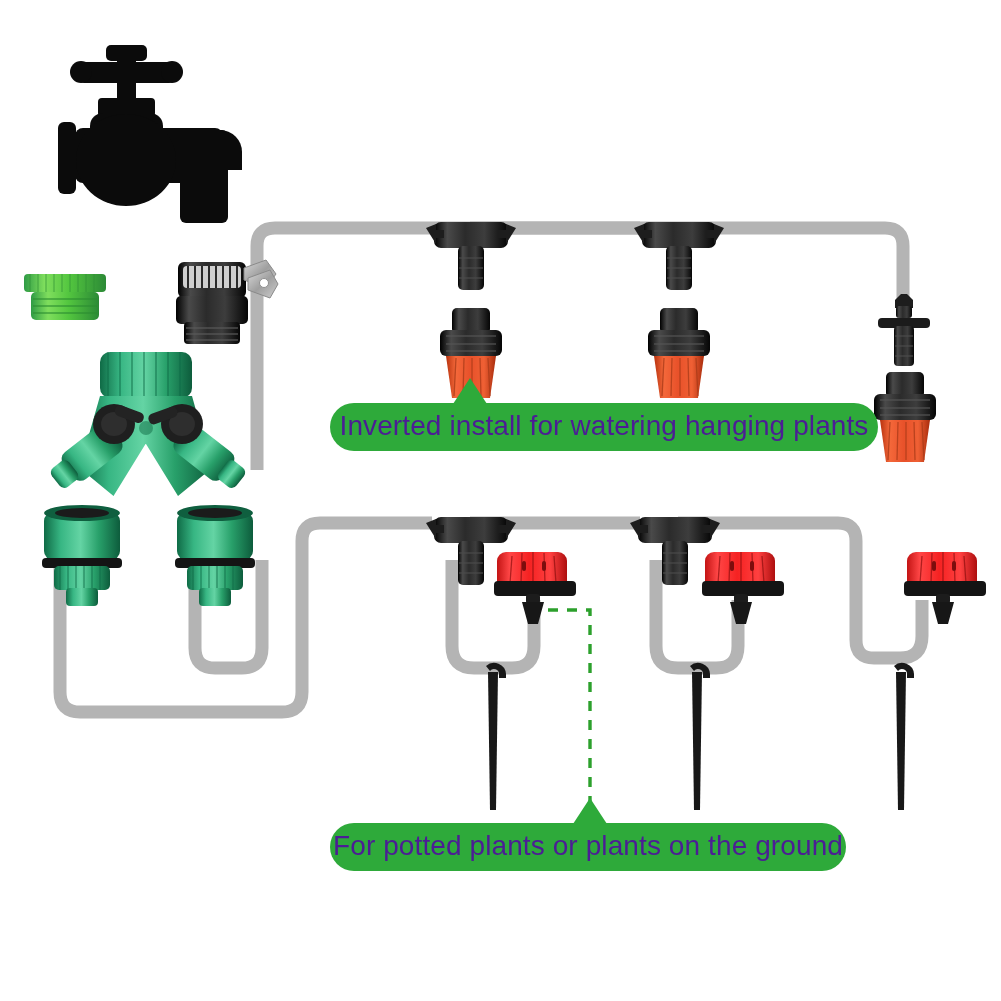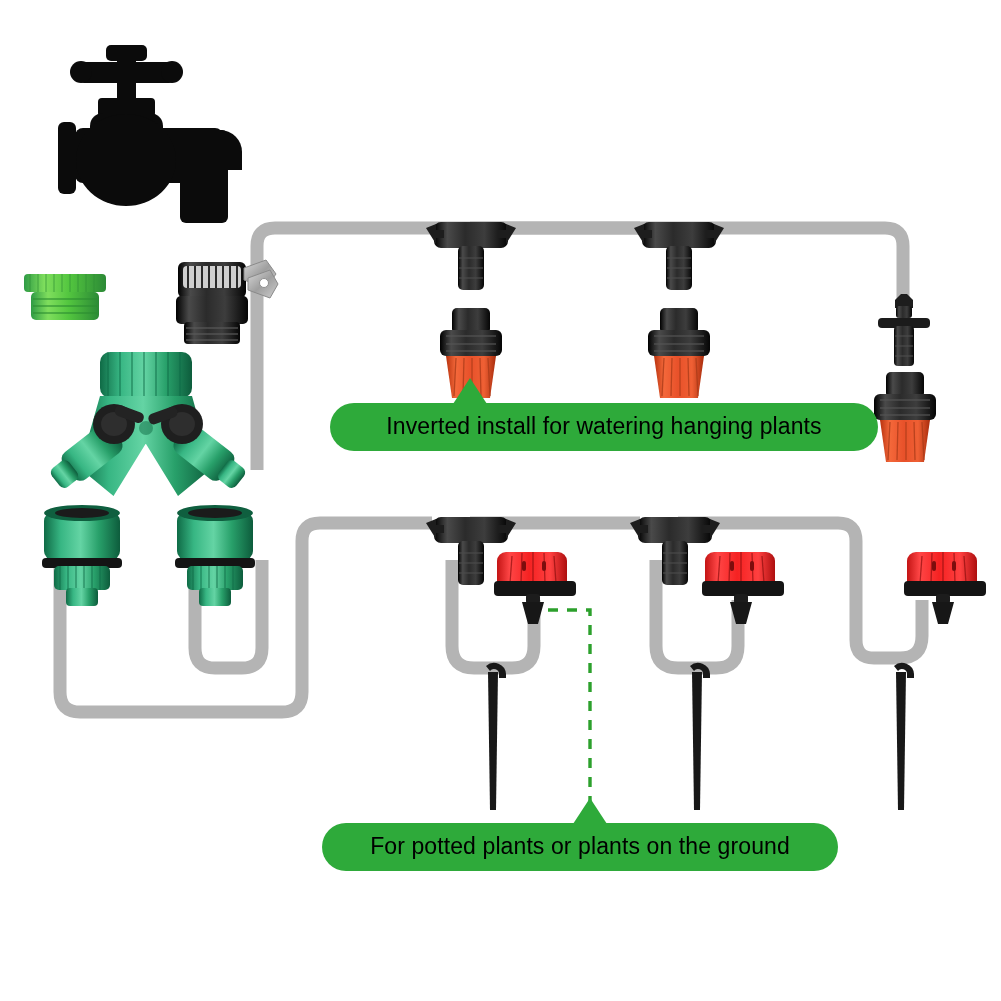--- a/index.html
+++ b/index.html
@@ -1,21 +1,21 @@
 <!DOCTYPE html>
 <html><head>
 <meta charset="utf-8">
 <style>
   html,body{margin:0;padding:0;background:#ffffff;}
   body{width:1001px;height:1001px;position:relative;overflow:hidden;
        font-family:"Liberation Sans",sans-serif;}
   #stage{position:absolute;inset:0;width:1001px;height:1001px;}
   svg.layer{position:absolute;left:0;top:0;width:1001px;height:1001px;}
   .pill{position:absolute;display:flex;align-items:center;justify-content:center;
-        border-radius:26px;color:#000000;font-size:23px;letter-spacing:.1px;
+        border-radius:26px;color:#4c1d95;font-size:28px;letter-spacing:.1px;
         white-space:nowrap;}
   .pill span{display:block;line-height:1;padding-bottom:2px;}
 </style>
 </head>
 <body>
 
 <div id="stage">
 
   <svg class="layer" viewBox="0 0 1001 1001">
     <defs>
@@ -397,17 +397,17 @@
 
   <svg class="layer" viewBox="0 0 1001 1001" style="pointer-events:none">
     <polygon points="470,378 487,404 453,404" fill="#2eaa3a"></polygon>
     <polygon points="590,798 607,824 573,824" fill="#2eaa3a"></polygon>
   </svg>
 
   <div class="pill" style="left:330px;top:403px;width:548px;height:48px;background:#2eaa3a;">
     <span>Inverted install for watering hanging plants</span>
   </div>
 
-  <div class="pill" style="left:322px;top:823px;width:516px;height:48px;background:#2eaa3a;">
+  <div class="pill" style="left:330px;top:823px;width:516px;height:48px;background:#2eaa3a;">
     <span>For potted plants or plants on the ground</span>
   </div>
 
 </div>
 
 </body></html>

